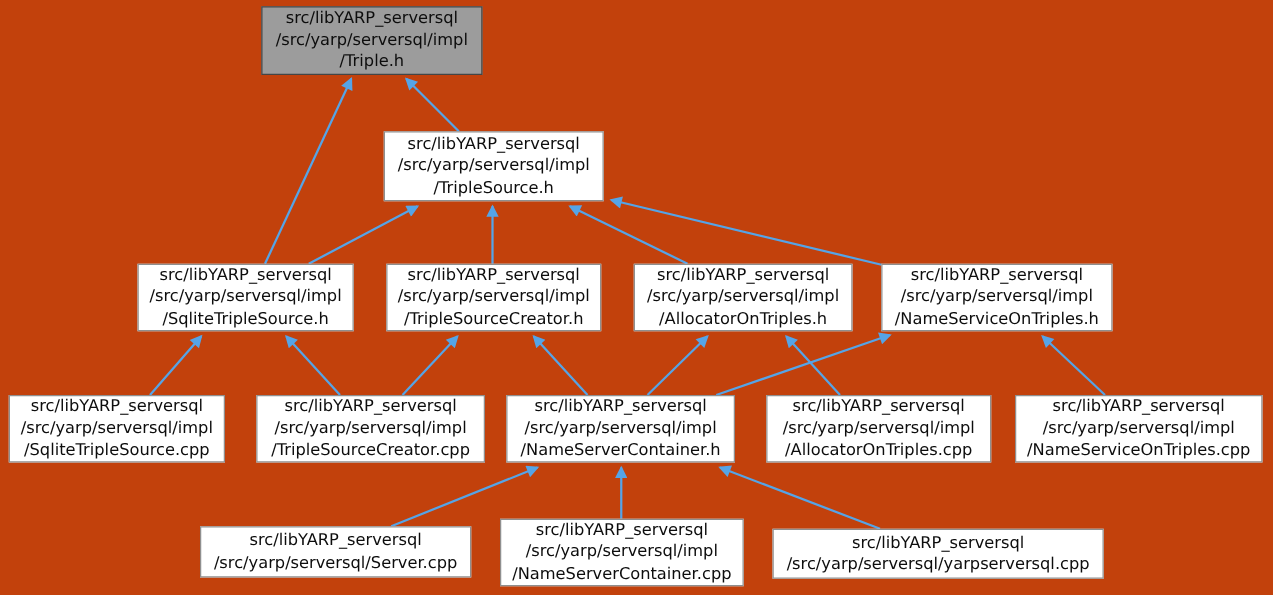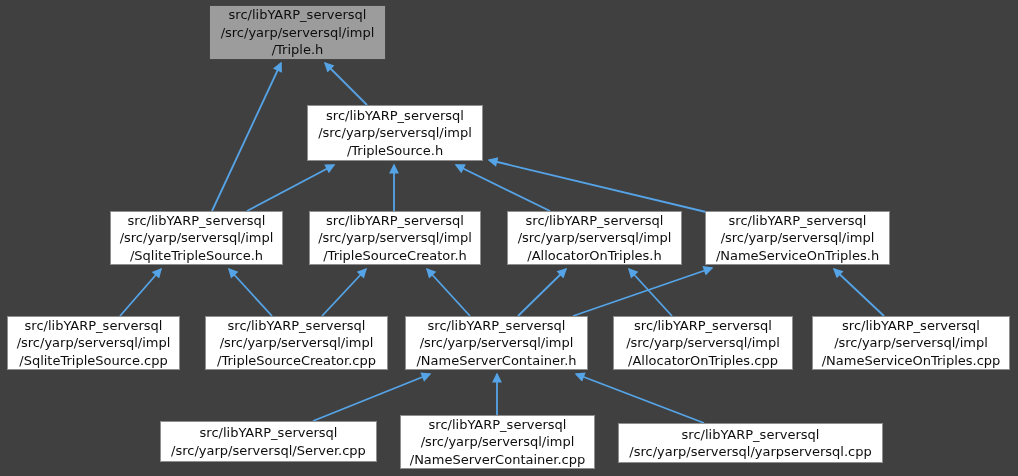--- a/index.html
+++ b/index.html
@@ -1,19 +1,19 @@
 <!DOCTYPE html>
 <html><head>
 <meta charset="utf-8">
 <style>
   html,body{margin:0;padding:0;background:#000;}
   #canvas{
     position:relative;
     width:1018px;height:476px;
-    background:#404040;
+    background:#c2410c;
     font-family:"DejaVu Sans","Liberation Sans",sans-serif;
     overflow:hidden;
   }
   #edges{position:absolute;left:0;top:0;width:1018px;height:476px;}
   .node{
     position:absolute;
     box-sizing:border-box;
     background:#ffffff;
     border:1.5px solid #8f8f8f;
     display:flex;align-items:center;justify-content:center;

